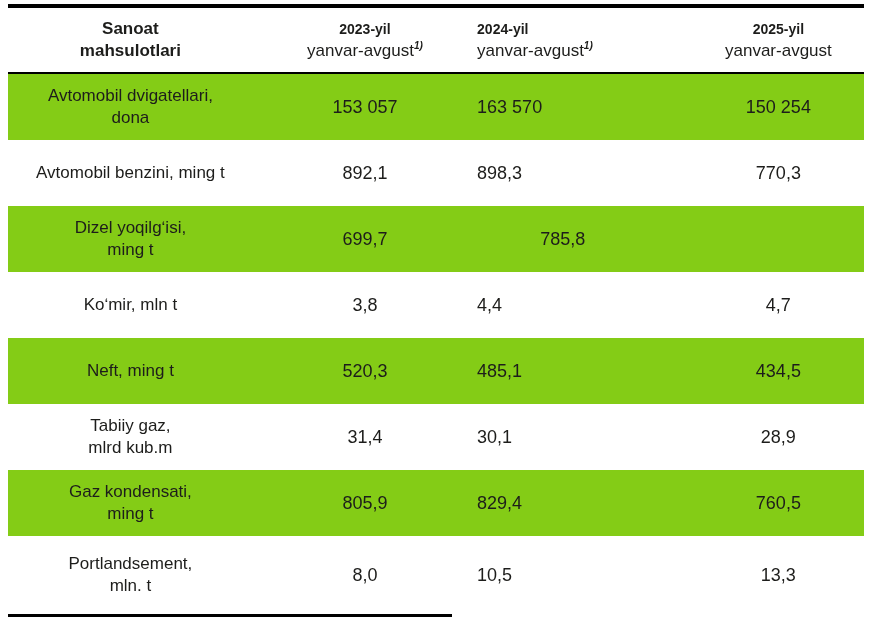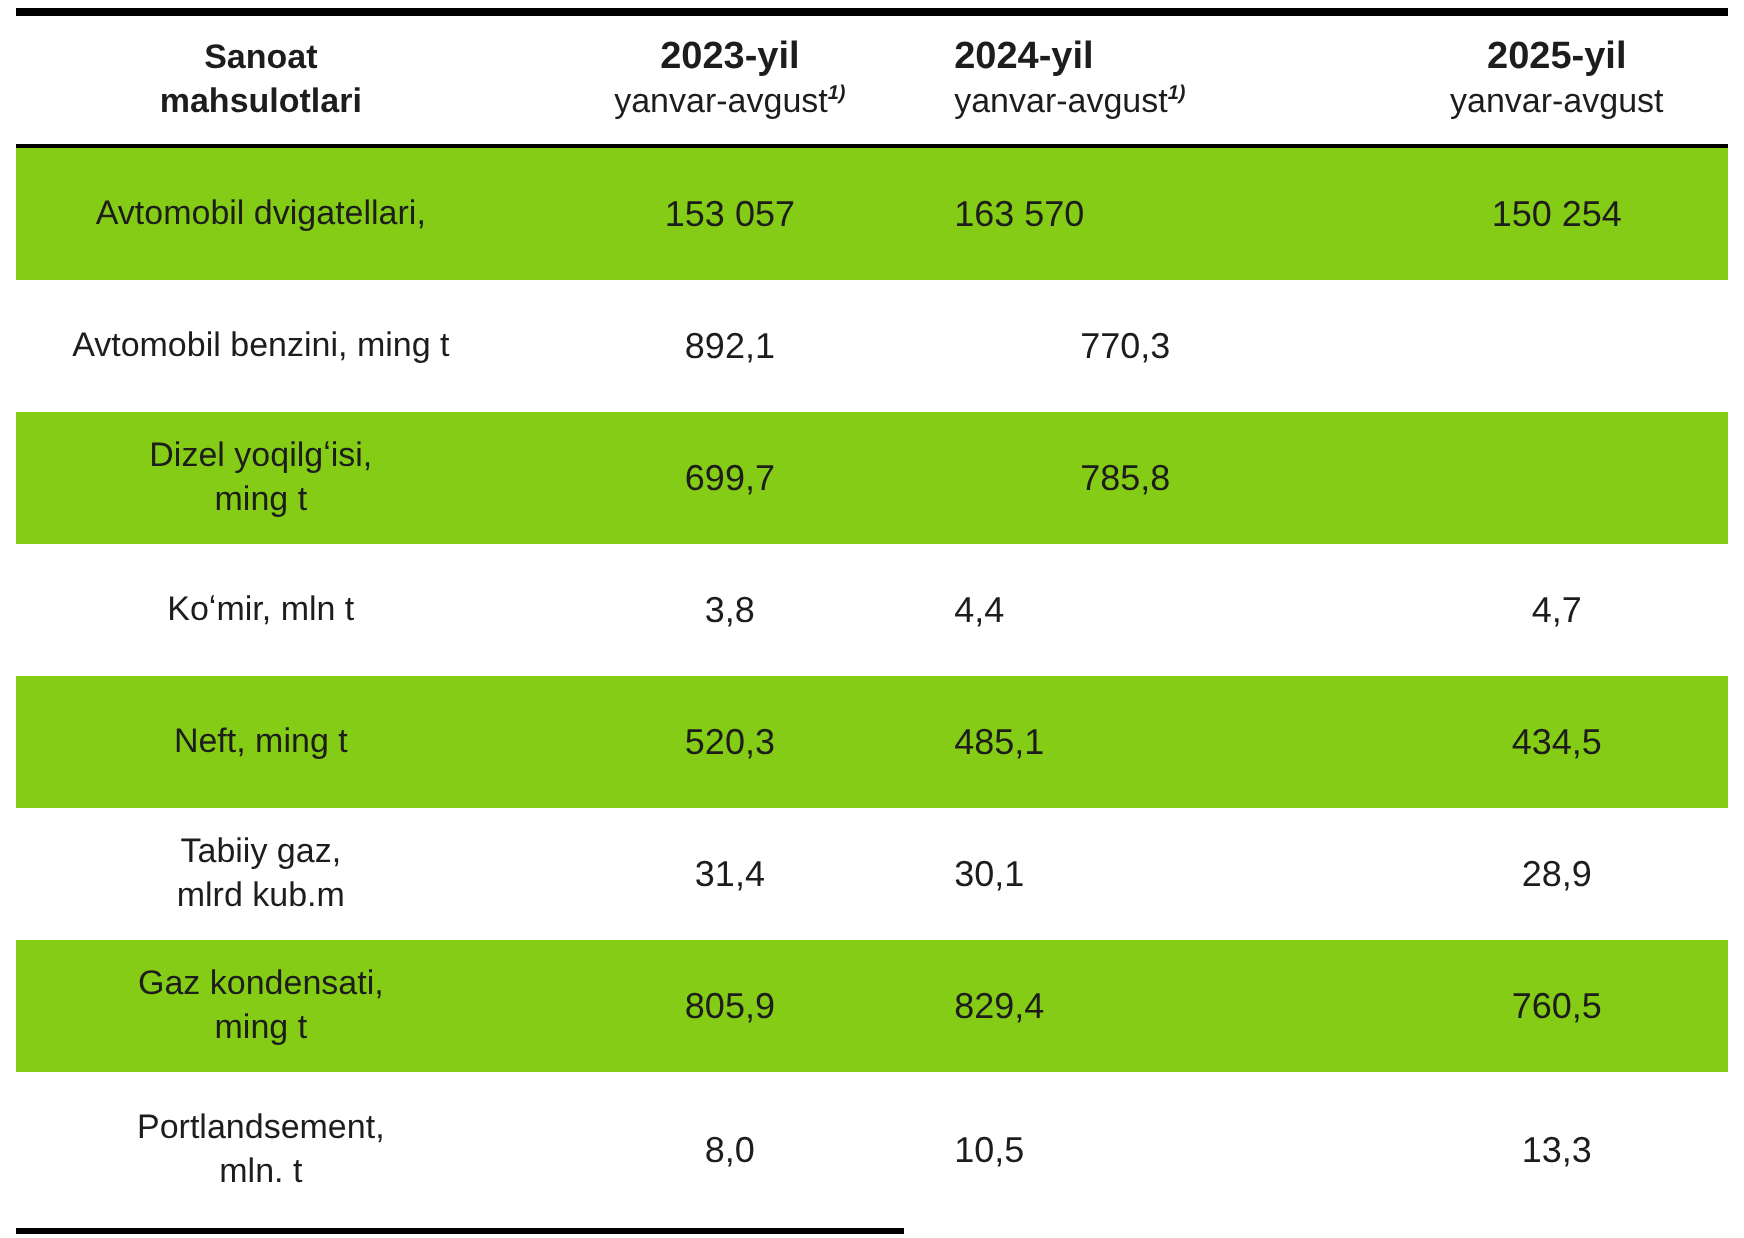--- a/index.html
+++ b/index.html
@@ -38,21 +38,21 @@
   .c2 { width: 26.2%; text-align: center; }
   .c3 { width: 25.2%; text-align: left; }
   .c4 { width: 20.0%; text-align: center; }
   .hdr-product {
     font-weight: bold;
     font-size: 17px;
     line-height: 22px;
   }
   .hdr-year {
     font-weight: bold;
-    font-size: 19px;
+    font-size: 14px;
     line-height: 22px;
   }
   .hdr-period {
     font-weight: normal;
     font-size: 17px;
     line-height: 22px;
   }
   .hdr-note {
     font-size: 10px;
     font-style: italic;
@@ -96,32 +96,34 @@
       </div>
       <div class="c4">
         <span class="line hdr-year">2025-yil</span>
         <span class="line hdr-period"><span>yanvar-avgust</span><span class="hdr-note"></span></span>
       </div>
     </div>
 
     <div class="row zebra">
       <div class="c1 lbl">
         <span class="line">Avtomobil dvigatellari,</span>
+        <span class="line">dona</span>
       </div>
       <div class="c2 val">153 057</div>
       <div class="c3 val">163 570</div>
       <div class="c4 val">150 254</div>
     </div>
 
     <div class="row">
       <div class="c1 lbl">
         <span class="line">Avtomobil benzini, ming t</span>
         <span class="line"></span>
       </div>
       <div class="c2 val">892,1</div>
+      <div class="c3 val">898,3</div>
       <div class="c4 val">770,3</div>
     </div>
 
     <div class="row zebra">
       <div class="c1 lbl">
         <span class="line">Dizel yoqilgʻisi,</span>
         <span class="line">ming t</span>
       </div>
       <div class="c2 val">699,7</div>
       <div class="c4 val">785,8</div>

